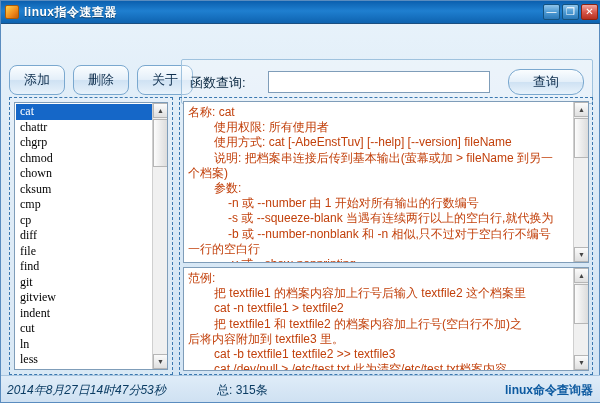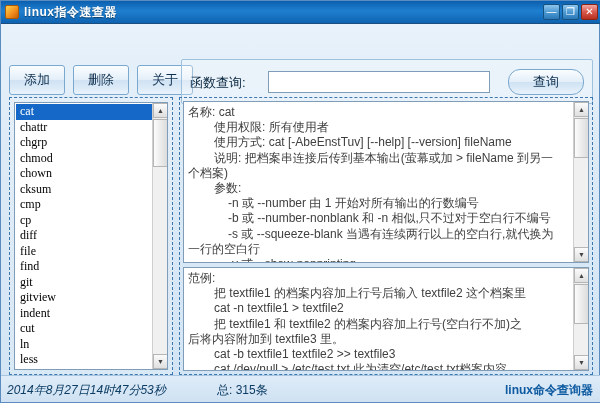--- a/index.html
+++ b/index.html
@@ -76,21 +76,21 @@
     position: absolute;
     left: 0; top: 22px;
     width: 600px; height: 70px;
   }
   .btn {
     position: absolute;
     width: 56px; height: 30px;
     top: 42px;
     background: linear-gradient(180deg, #fafdff 0%, #e4eff9 48%, #cfe2f3 52%, #e8f2fb 100%);
     border: 1px solid #7aa8cf;
-    border-radius: 3px;
+    border-radius: 8px;
     font-size: 13px;
     color: #10304f;
     cursor: pointer;
     box-sizing: border-box;
     font-family: "Liberation Sans", sans-serif;
   }
   #btn-add { left: 8px; }
   #btn-del { left: 72px; }
   #btn-about { left: 136px; }
   .query-panel {
@@ -234,21 +234,21 @@
     left: 0; top: 0;
     width: 390px;
     height: 100%;
     padding: 3px 3px 0 4px;
     box-sizing: border-box;
     overflow: hidden;
   }
   .tline {
     font-size: 12px;
     line-height: 15.2px;
-    color: #404040;
+    color: #c2410c;
     white-space: pre;
     font-family: "Liberation Sans", sans-serif;
   }
   .indent1 { padding-left: 26px; }
   .indent2 { padding-left: 40px; }
   .area-scroll {
     position: absolute;
     right: 0; top: 0;
     width: 15px;
     height: 100%;
@@ -353,22 +353,22 @@
   <div class="right-panel">
     <div class="text-area" id="desc-area">
       <div class="text-inner" id="desc-lines">
           <div class="tline">名称: cat</div>
           <div class="tline indent1">使用权限: 所有使用者</div>
           <div class="tline indent1">使用方式: cat [-AbeEnstTuv] [--help] [--version] fileName</div>
           <div class="tline indent1">说明: 把档案串连接后传到基本输出(萤幕或加 &gt; fileName 到另一</div>
           <div class="tline">个档案)</div>
           <div class="tline indent1">参数:</div>
           <div class="tline indent2">-n 或 --number 由 1 开始对所有输出的行数编号</div>
+          <div class="tline indent2">-s 或 --squeeze-blank 当遇有连续两行以上的空白行,就代换为</div>
           <div class="tline indent2">-b 或 --number-nonblank 和 -n 相似,只不过对于空白行不编号</div>
-          <div class="tline indent2">-s 或 --squeeze-blank 当遇有连续两行以上的空白行,就代换为</div>
           <div class="tline">一行的空白行</div>
           <div class="tline indent2">-v 或 --show-nonprinting</div>
         </div>
       <div class="area-scroll">
         <div class="arrow">▲</div>
         <div class="thumb"></div>
         <div class="arrow bottom">▼</div>
       </div>
     </div>
 

